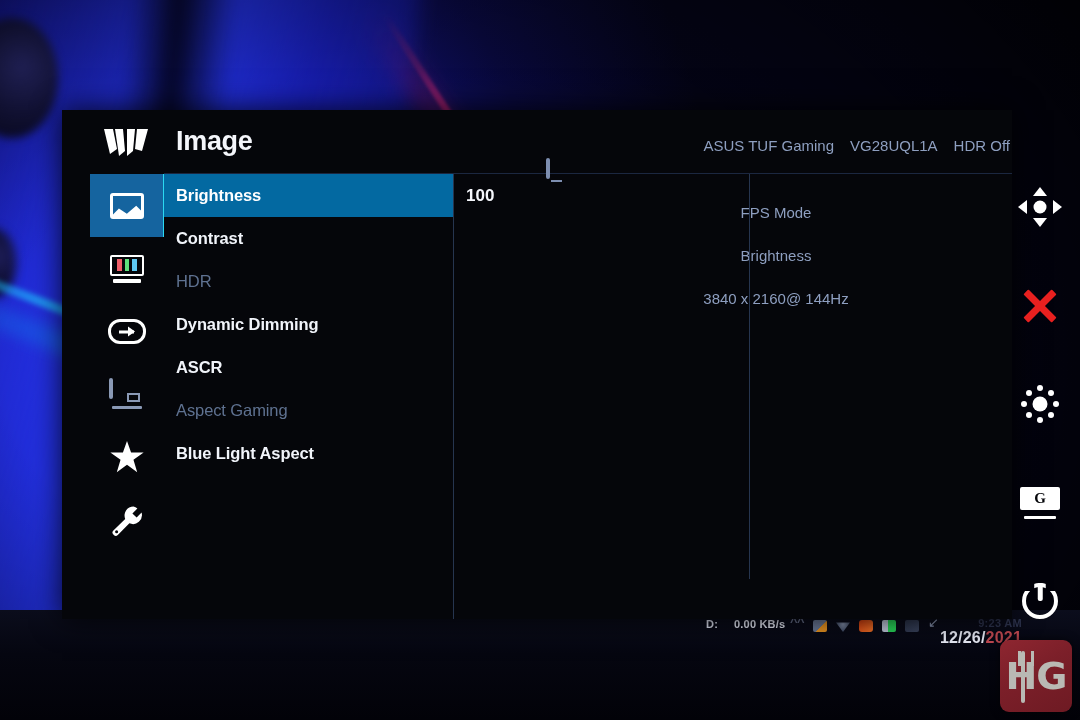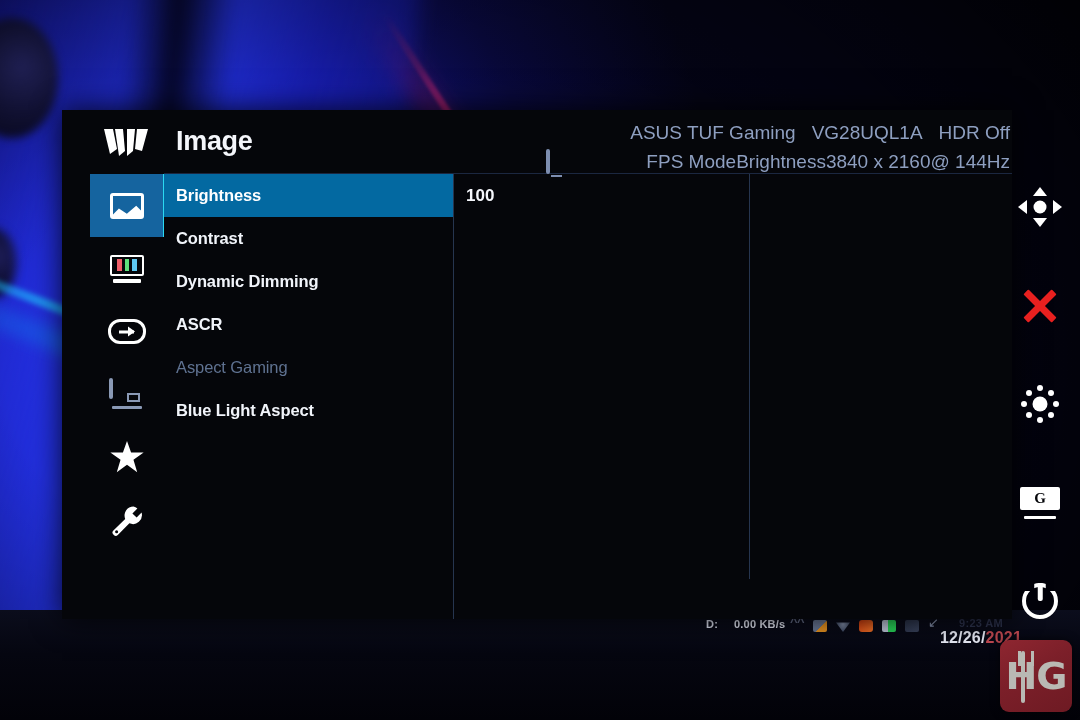--- a/index.html
+++ b/index.html
@@ -92,21 +92,21 @@
   .tb-ic.chev::before{ content:"^"; position:absolute; left:0; top:-6px; color:#6b7490; font-size:13px; font-weight:bold;}
   .tb-ic.chev::after{ content:"^"; position:absolute; left:7px; top:-6px; color:#6b7490; font-size:13px; font-weight:bold;}
   .tb-ic.a { background:linear-gradient(135deg,#6f7f9e 55%, #f59b22 55%); }
   .tb-ic.b { background:radial-gradient(circle at 50% 35%, #8b97b4 0%, #404c66 70%); clip-path:polygon(0 20%,100% 20%,50% 100%); }
   .tb-ic.c { background:linear-gradient(135deg,#e0420f,#ff7a2a); border-radius:3px; }
   .tb-ic.d { background:linear-gradient(90deg,#c9d2e4 45%, #2ae05c 45%); }
   .tb-ic.e { background:linear-gradient(135deg,#42506e,#5b6a8c); opacity:.6; }
   .tb-ic.f { background:none; }
   .tb-ic.f::before{ content:"\2199"; color:#8e9ab6; font-size:13px; position:absolute; left:0; top:-5px; }
   .tb-clock {
-    position:absolute; right:58px; top:8px; text-align:center; line-height:1.05;margin-left:40px;
+    position:absolute; right:58px; top:8px; text-align:right; line-height:1.05;margin-left:40px;
   }
   .tb-clock .time { font-size:11px; color:#2f3550; font-weight:bold; letter-spacing:.3px; }
   .tb-clock .date { font-size:16px; color:#e9ecf7; font-weight:bold; letter-spacing:.2px; }
   .tb-clock .date .yr { color:#c24a52; }
 
   
   #hg-watermark {
     position:absolute; right:8px; bottom:8px; width:72px; height:72px;
     border-radius:9px;
     background:linear-gradient(150deg,#8e2630 0%, #7b1f29 45%, #6e1a23 100%);
@@ -137,25 +137,25 @@
   #osd-header { position:relative; height:64px; border-bottom:1px solid #1b2740; }
   #osd-logo-cell {
     position:absolute; left:0; top:0; width:74px; height:64px;
     display:flex; align-items:center; justify-content:center; background:#05060a;
   }
   #osd-title {
     position:absolute; left:86px; top:16px;
     font-size:27px; font-weight:bold; color:#f4f6fb; letter-spacing:-.3px;
   }
   #osd-info {
-    position:absolute; right:0; top:8px; width:470px;
-    color:#8e9fc0; font-size:19px; line-height:1.55; text-align:right;
+    position:absolute; right:0; top:24px; width:470px;
+    color:#8e9fc0; font-size:15px; line-height:1.55; text-align:right;
   }
   #osd-info .row1 { display:flex; justify-content:flex-end; gap:16px; padding-right:2px; }
-  #osd-info .row2 { display:flex; align-items:center; justify-content:flex-end; gap:0; padding-right:2px; }
+  #osd-info .row2 { display:flex; align-items:center; justify-content:flex-end; gap:20px; padding-right:2px;flex-direction:column; }
   #osd-info .mon-ic { margin-right:auto; margin-left:4px; }
   .mon-glyph { width:19px; height:15px; border:2px solid #7d8eb0; border-radius:2px; position:relative; }
   .mon-glyph::after { content:""; position:absolute; left:3px; bottom:-5px; width:11px; height:2px; background:#7d8eb0; }
 
   
   #osd-body { position:relative; height:445px; display:flex; }
   #osd-sidebar { width:74px; background:#05060a; padding-top:0; }
   .side-item {
     height:63px; display:flex; align-items:center; justify-content:center; position:relative;
   }
@@ -351,20 +351,23 @@
       </div>
     </div>
 
     <div id="osd-menu">
       <div class="menu-item selected">
         <span>Brightness</span>
       </div>
       <div class="menu-item">
         <span>Contrast</span>
       </div>
+      <div class="menu-item disabled">
+        <span>HDR</span>
+      </div>
       <div class="menu-item">
         <span>Dynamic Dimming</span>
       </div>
       <div class="menu-item">
         <span>ASCR</span>
       </div>
       <div class="menu-item disabled">
         <span>Aspect Gaming</span>
       </div>
       <div class="menu-item">

